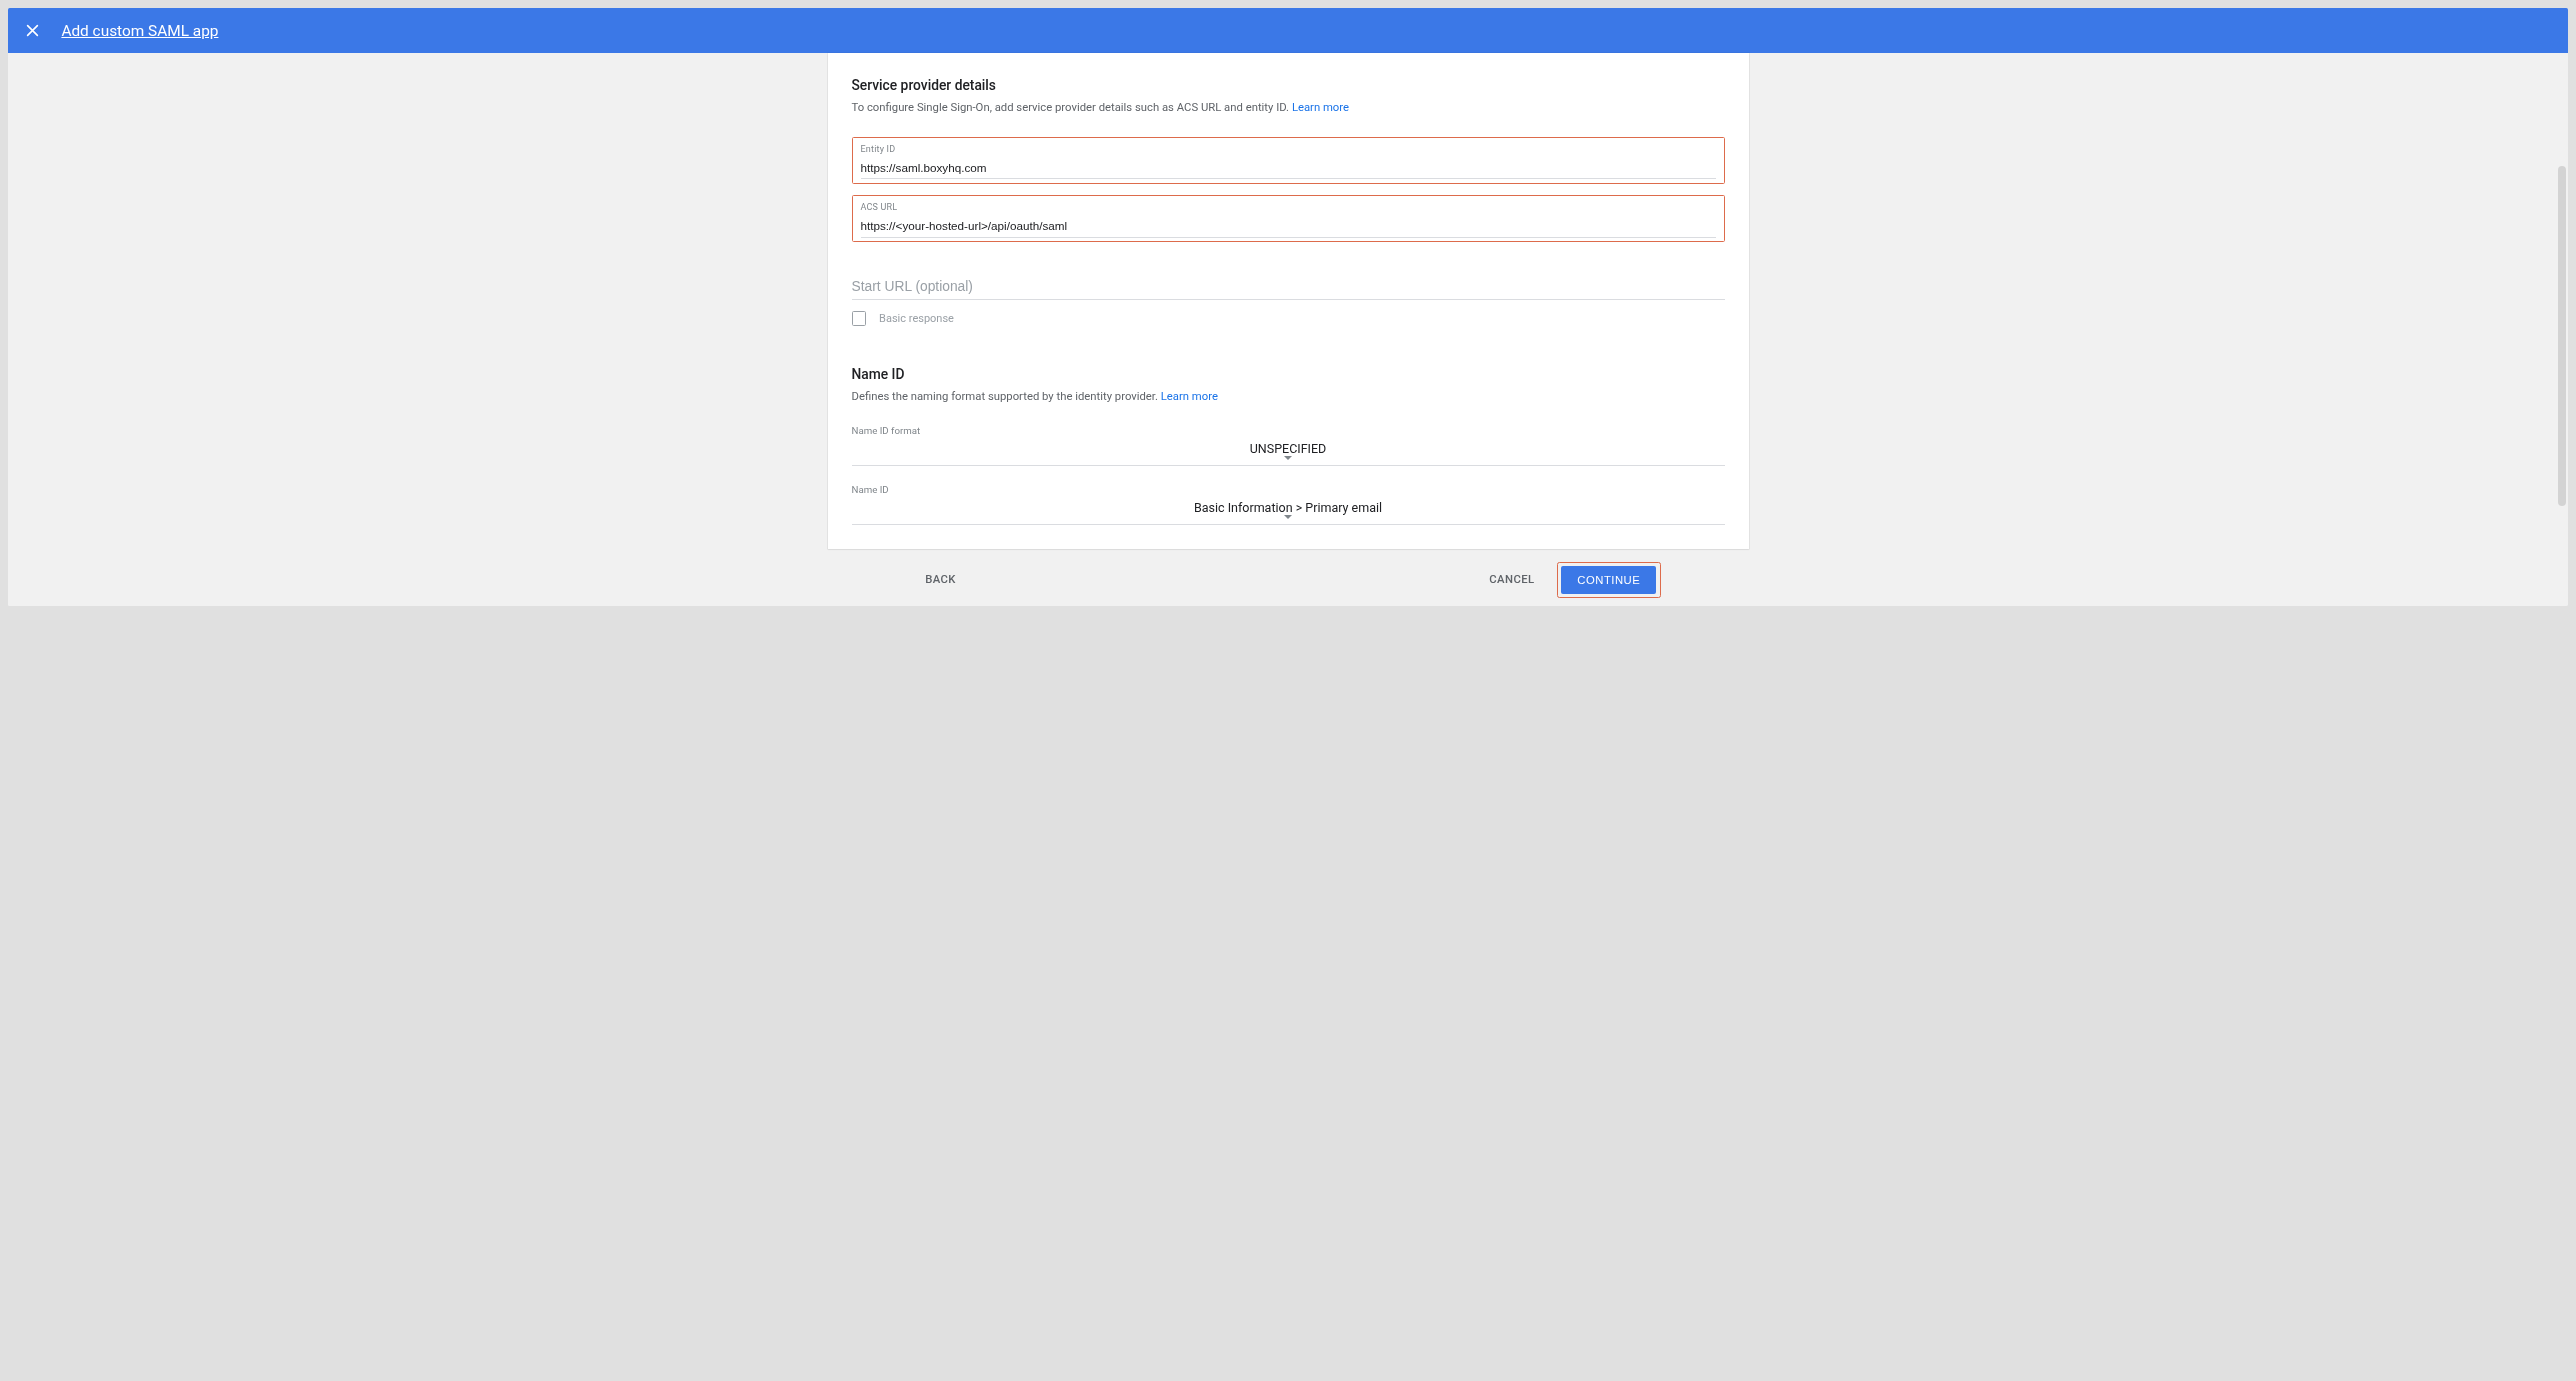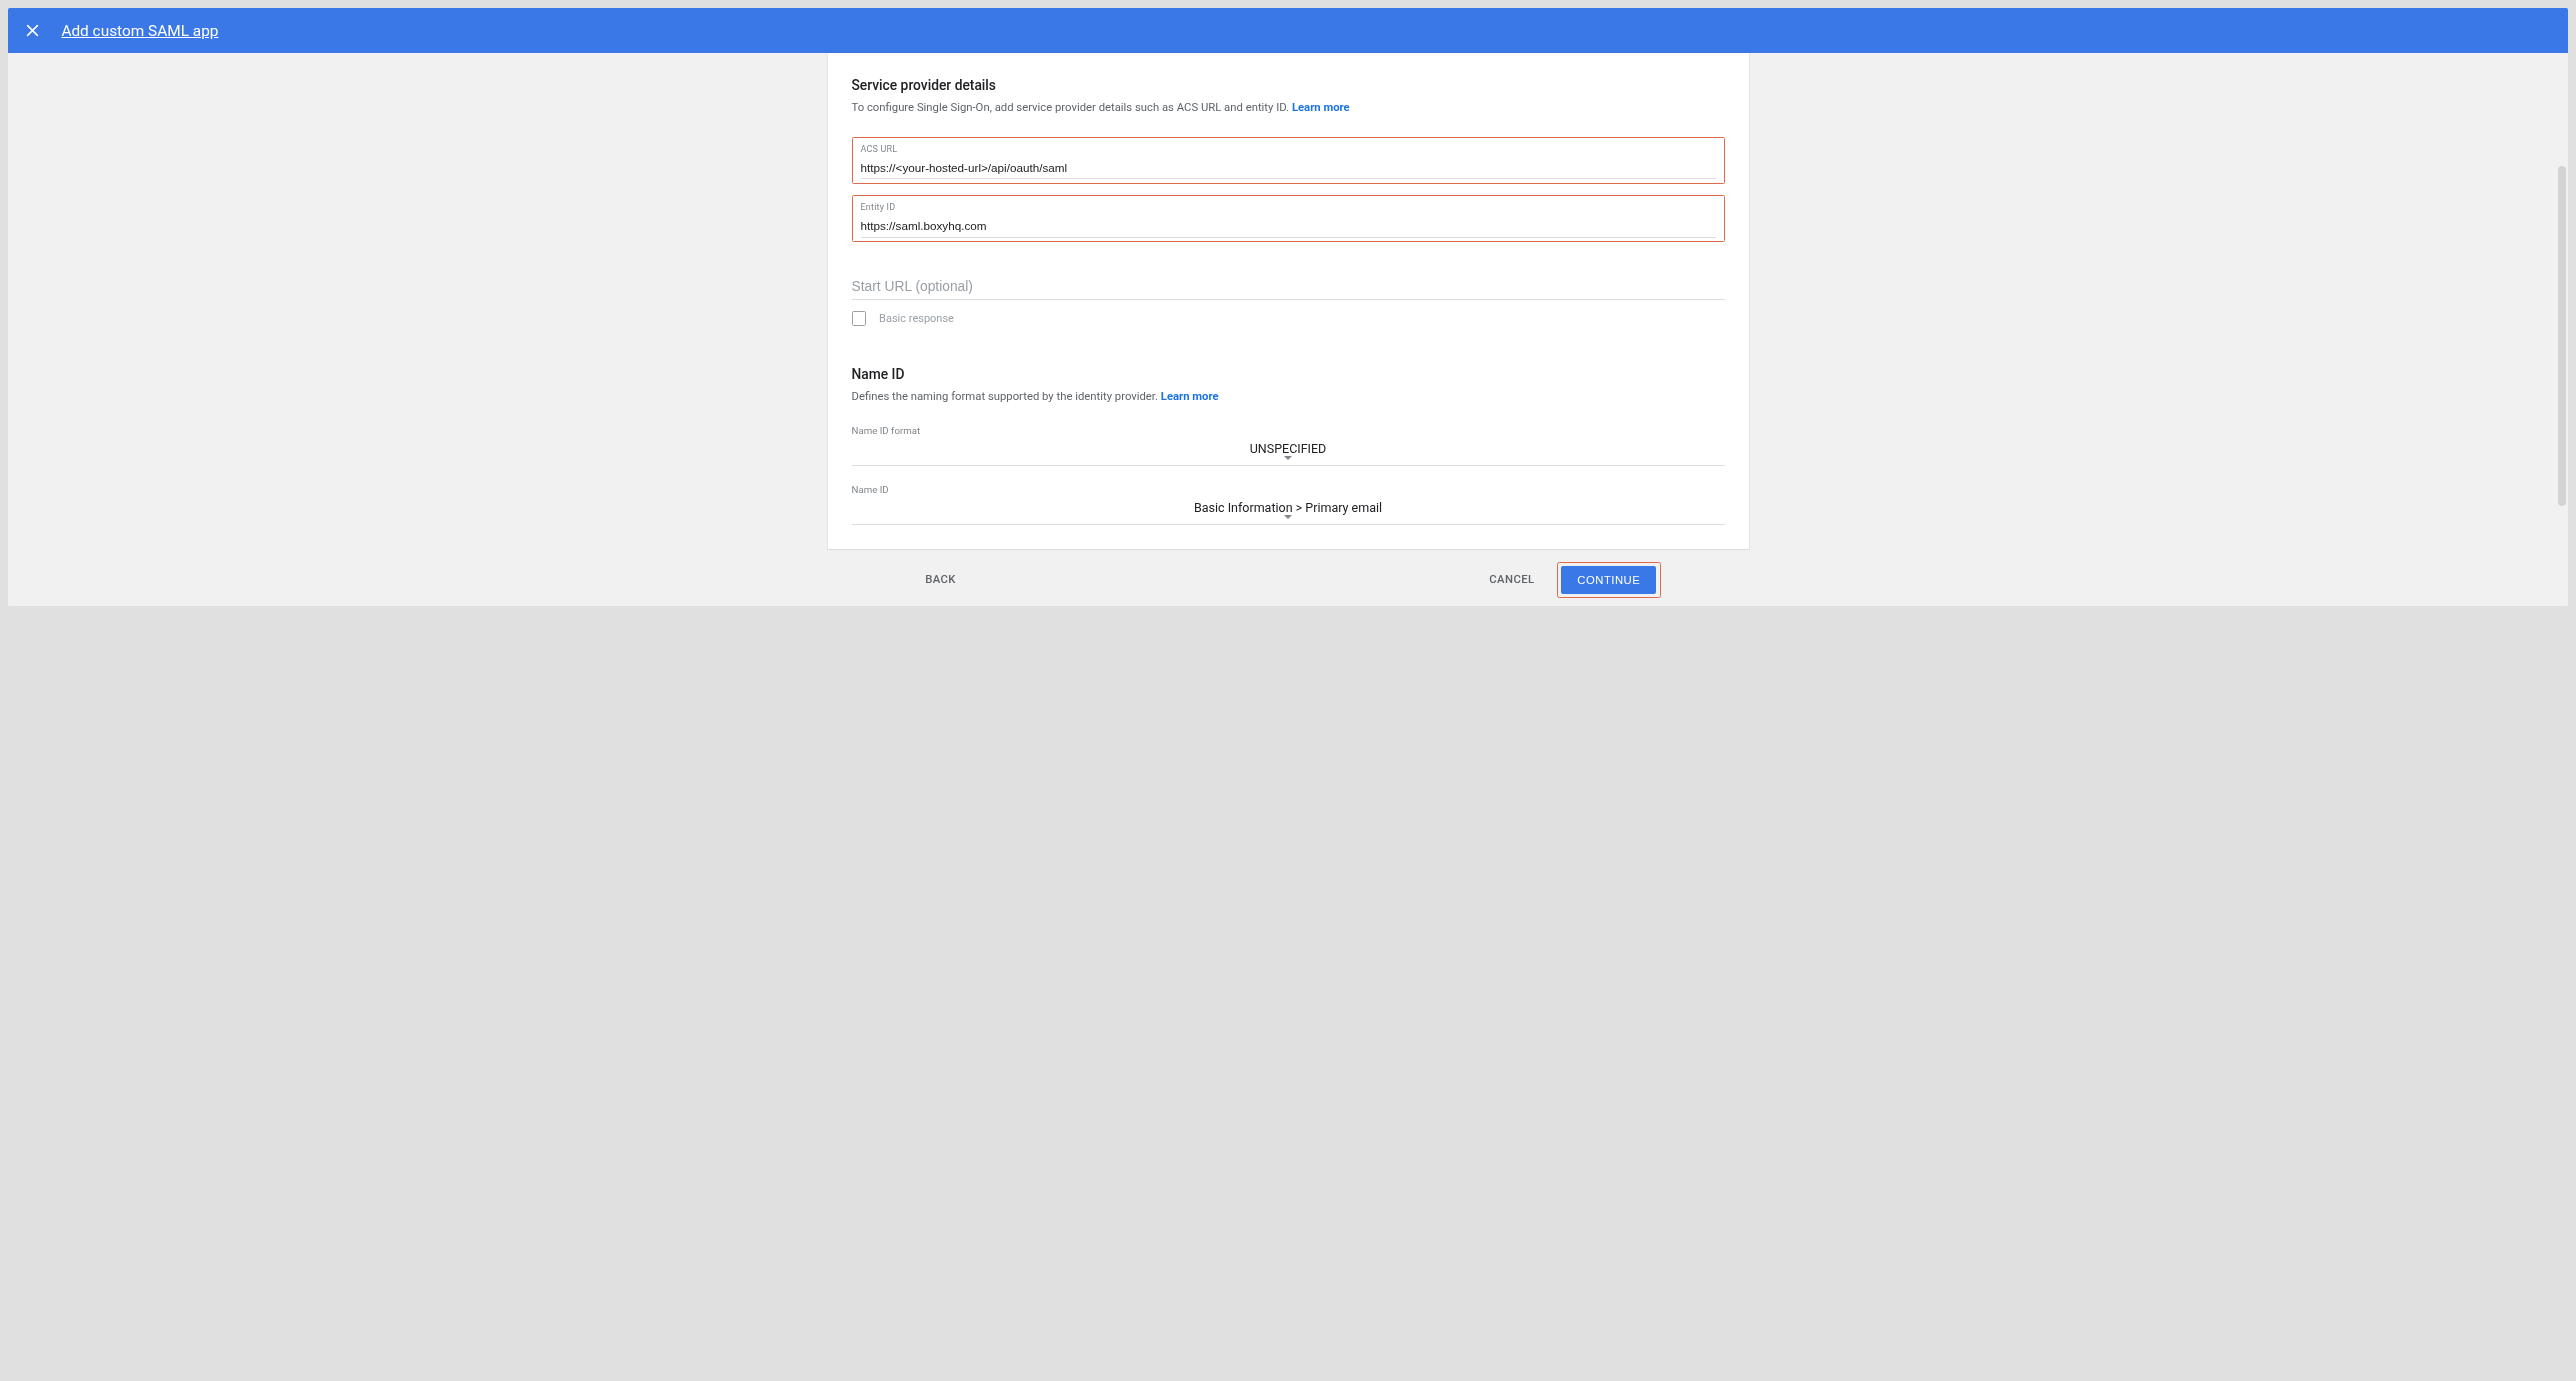--- a/index.html
+++ b/index.html
@@ -82,21 +82,20 @@
       margin-bottom: 8px;
     }
     .section-desc {
       font-size: 11.3px;
       color: #5f6368;
       margin-bottom: 22.7px;
     }
     .section-desc .link {
       color: #1a73e8;
       cursor: pointer;
-      font-weight: bold;
     }
     .highlight-box {
       border: 1.6px solid #e06c45;
       border: 1.6px solid #d9664a;
       border: 1.6px solid #dd6b4b;
       border: 1.6px solid #da5c3a;
       border: 1.6px solid #dd6347;
       border: 1.6px solid #dd6b4b;
       border-radius: 1.6px;
       padding: 6.5px 8px 3.2px 8px;
@@ -261,27 +260,27 @@
     <div class="content-area">
 
       <div class="card">
 
         <div class="section-heading">Service provider details</div>
         <div class="section-desc">
           <span>To configure Single Sign-On, add service provider details such as ACS URL and entity ID. </span><span class="link">Learn more</span>
         </div>
 
         <div class="highlight-box">
+          <div class="field-small-label">Entity ID</div>
+          <input class="field-value-input" value="https://saml.boxyhq.com" style="">
+        </div>
+
+        <div class="highlight-box">
           <div class="field-small-label">ACS URL</div>
           <input class="field-value-input" value="https://&lt;your-hosted-url&gt;/api/oauth/saml" style="">
-        </div>
-
-        <div class="highlight-box">
-          <div class="field-small-label">Entity ID</div>
-          <input class="field-value-input" value="https://saml.boxyhq.com" style="">
         </div>
 
         <div class="optional-field">
           <input class="optional-input" placeholder="Start URL (optional)" style="">
         </div>
 
         <div class="checkbox-row">
           <div class="checkbox"></div>
           <div class="checkbox-label">Basic response</div>
         </div>

